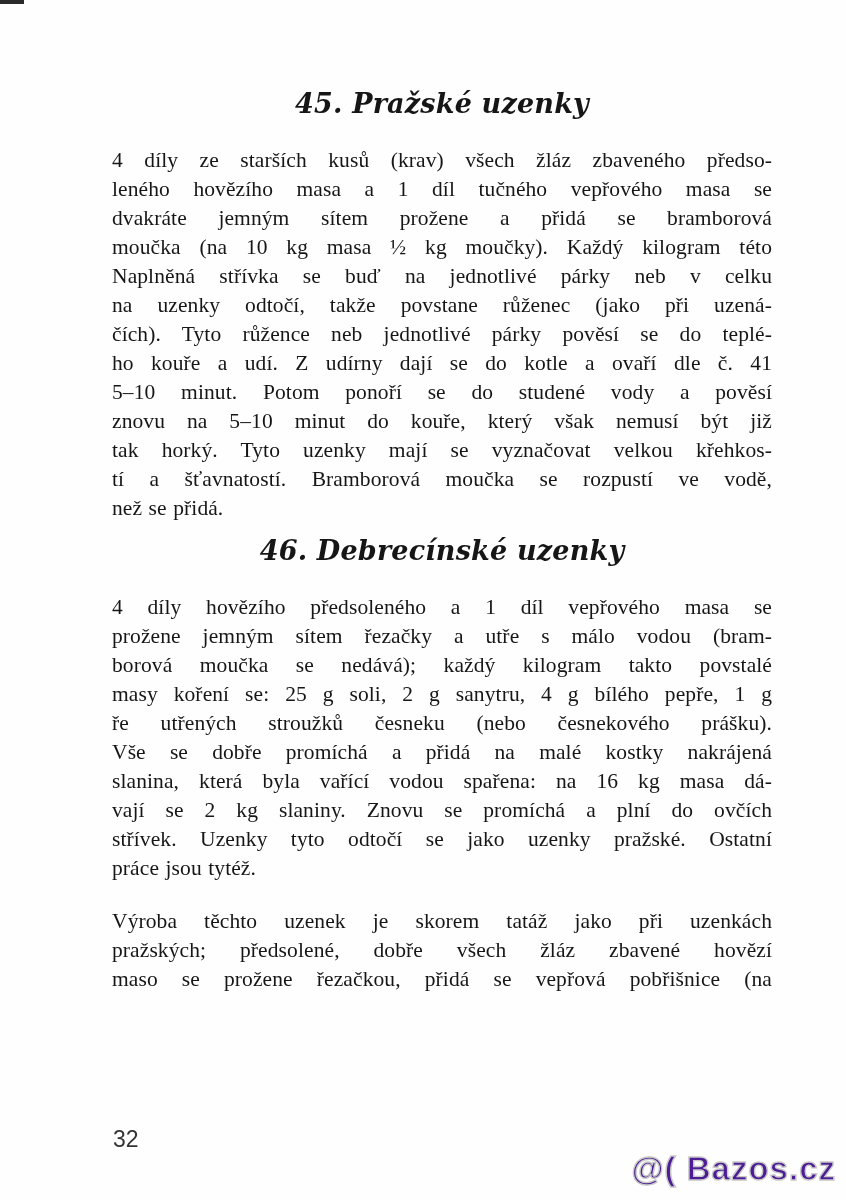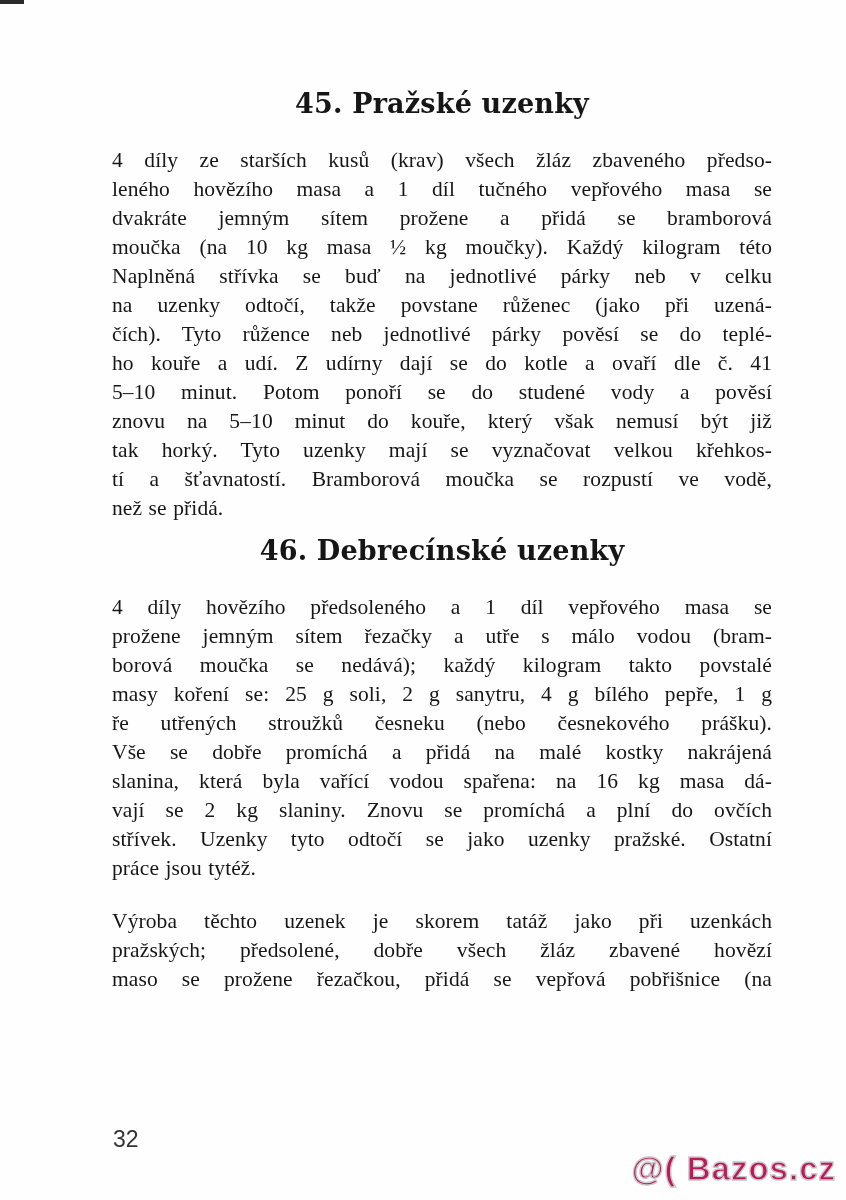--- a/index.html
+++ b/index.html
@@ -29,20 +29,21 @@
     width: 660px;
   }
   .section-title {
     font-family: "DejaVu Serif", serif;
     font-weight: bold;
     font-size: 27px;
     line-height: 36px;
     text-align: center;
     letter-spacing: 0.2px;
     margin: 10px 0 14px 0;
+    font-style: italic;
   }
   .section-title:first-child { margin-top: 0; }
   .paragraph { width: 100%; margin-top: 24px; }
   .line {
     font-size: 21.5px;
     line-height: 29px;
     white-space: normal;
     text-align: justify;
     text-align-last: justify;
     letter-spacing: 0.1px;
@@ -61,21 +62,21 @@
     color: #333333;
   }
   .watermark {
     position: absolute;
     right: 10px;
     bottom: 12px;
     font-family: "Liberation Sans", sans-serif;
     font-weight: bold;
     font-size: 33px;
     letter-spacing: 1px;
-    color: #be185d;
+    color: #4c1d95;
     -webkit-text-stroke: 1.4px var(--watermark-stroke);
     text-shadow: 0 0 1px #d4d4d4;
   }
 </style>
 </head>
 <body>
 
 <div class="scan-artifact"></div>
 
 <main class="content">

